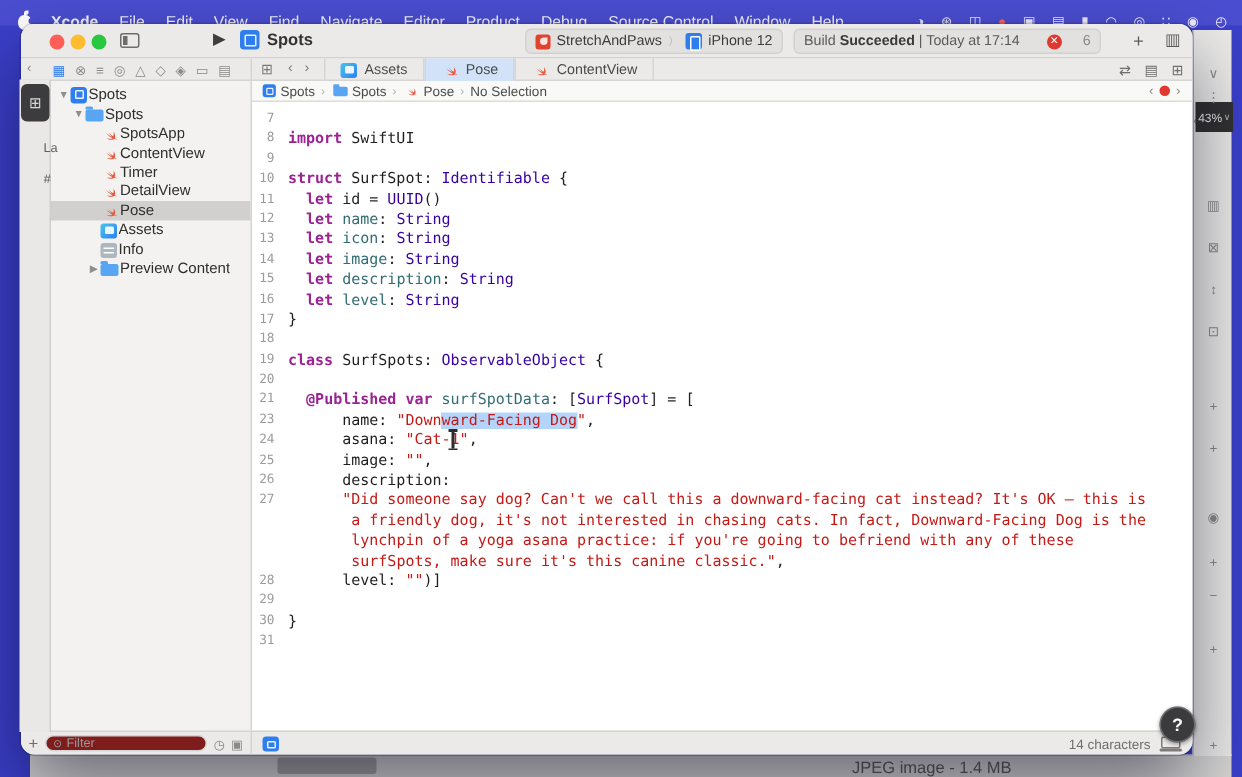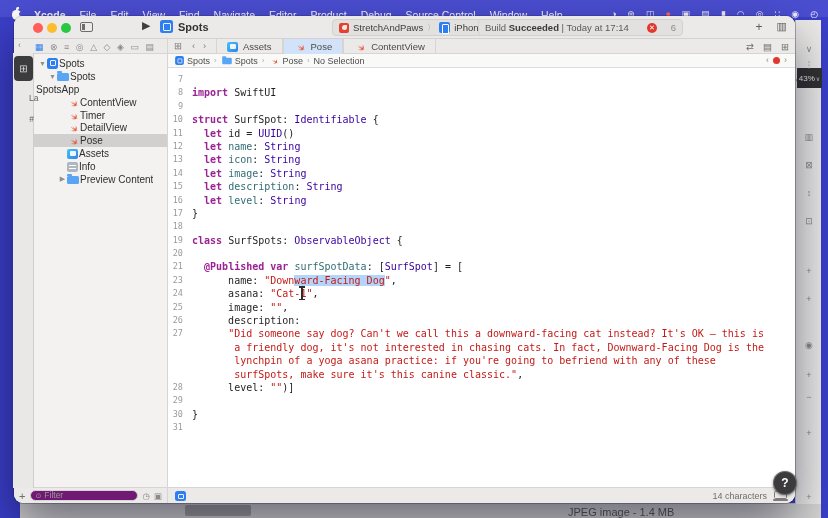--- a/index.html
+++ b/index.html
@@ -47,22 +47,22 @@
   .toolbar { position:absolute; left:0; top:0; width:100%; height:23px; background:#eceae8; border-bottom:1px solid #d3d2d0;}
   .tl { position:absolute; top:6.5px; width:10px; height:10px; border-radius:50%; }
   .tl.r { left:19px; background:#ff5f57;} .tl.y { left:33px; background:#febc2e;} .tl.g { left:47px; background:#28c840;}
   .sbtoggle { position:absolute; left:66px; top:6px; width:13px; height:10px; border:1.2px solid #6e6d6b; border-radius:2px;}
   .sbtoggle::before { content:""; position:absolute; left:1px; top:1px; bottom:1px; width:3px; background:#6e6d6b;}
   .playbtn { position:absolute; left:128px; top:3px; font-size:11px; color:#3f3e3c;}
   .apptitle { position:absolute; left:146px; top:4px; display:flex; align-items:center; gap:4px; font-size:11px; color:#333; font-weight:bold;}
   .apptitle .fic-app { width:13px; height:13px;}
   .pill { position:absolute; top:3px; height:17px; background:#e3e1df; border:1px solid #d2d1cf; border-radius:4px;
     display:flex; align-items:center; font-size:9.5px; color:#3c3c3a; padding:0 6px; gap:4px; white-space:nowrap;}
-  .pill.scheme { left:318px; }
-  .pill.status { left:464px; color:#5a5a58;gap:14px; }
+  .pill.scheme { left:336px; }
+  .pill.status { left:515px; color:#5a5a58;gap:14px; }
   .schemechip { width:10px; height:10px; border-radius:2px; background:#e0442e; flex:none; position:relative;}
   .schemechip::after{ content:""; position:absolute; inset:2.5px; background:rgba(255,255,255,.85); border-radius:50% 0 50% 50%;}
   .devicechip { width:11px; height:11px; border-radius:2px; background:#2f7ef0; flex:none; position:relative;}
   .devicechip::after{ content:""; position:absolute; left:3.2px; top:1.5px; width:4.6px; height:8px; border:1px solid #fff; border-radius:1px;}
   .chev { color:#9a9998; font-size:8px;}
   .bold { font-weight:bold; color:#3a3a38;}
   .errbadge { width:10px; height:10px; border-radius:50%; background:#e0382e; color:#fff; font-size:7px; line-height:10px;
     text-align:center; flex:none; margin-left:4px;}
   .errnum { color:#8b8b89; }
   .tb-right { position:absolute; right:8px; top:4px; display:flex; gap:14px; color:#5d5c5a; font-size:12px;}
@@ -94,21 +94,21 @@
   .tree { position:absolute; left:0; top:3px; right:0; }
   .trow { display:flex; align-items:center; height:12.9px; font-size:10px; color:#2e2e2c; white-space:nowrap;}
   .trow.selected { background:#d1d0cf; }
   .disc { width:9px; flex:none; color:#8e8e8c; font-size:7px; text-align:center;}
   .tlabel { overflow:hidden; }
 
   
   .filterbar { position:absolute; left:0; bottom:0; width:154px; height:16px; background:#eceae8; border-top:1px solid #d6d5d3;
     border-right:1px solid #d6d5d3; display:flex; align-items:center; padding:0 5px; gap:5px;}
   .fplus { color:#6f6e6c; font-size:11px; }
-  .fpill { flex:1; height:11px; background:#701a75; border:1px solid #d6d5d3; border-radius:6px; display:flex; align-items:flex-end;
+  .fpill { flex:1; height:11px; background:#7f1d1d; border:1px solid #d6d5d3; border-radius:6px; display:flex; align-items:flex-end;
     padding:0 4px; gap:3px; font-size:8.5px; color:#9a9998;}
   .ficon { font-size:7px; color:#9a9998;}
   .fright { color:#8b8a88; font-size:8.5px; display:flex; gap:4px;}
   .bottombar { position:absolute; left:154px; right:0; bottom:0; height:16px; background:#eceae8; border-top:1px solid #d6d5d3;}
   .bb-blueicon { position:absolute; left:7px; top:3px; width:11px; height:10px; background:#2f7ef0; border-radius:2.5px;}
   .bb-blueicon::after { content:""; position:absolute; inset:2.5px; border:1px solid rgba(255,255,255,.9); border-radius:1px;}
   .bb-right { position:absolute; right:28px; top:2.5px; font-size:9px; color:#6f6e6c;}
   .bb-laptop { position:absolute; right:8px; top:3px; width:13px; height:8px; border:1px solid #7c7b79; border-radius:1.5px;}
   .bb-laptop::after { content:""; position:absolute; left:-2px; right:-2px; top:7px; height:1.5px; background:#7c7b79; border-radius:1px;}
 
@@ -318,21 +318,21 @@
           <div class="trow" style="padding-left: 24px;">
             <span class="disc">▼</span>
             <span class="fic fic-app"></span>
             <span class="tlabel">Spots</span>
           </div>
           <div class="trow" style="padding-left: 34px;">
             <span class="disc">▼</span>
             <span class="fic fic-folder"></span>
             <span class="tlabel">Spots</span>
           </div>
-          <div class="trow" style="">
+          <div class="trow" style="padding-left: 44px;">
             <span class="disc"></span>
             <span class="fic fic-swift">
               <svg viewBox="0 0 16 16">
                 <path fill="#e8593f" d="M12.6 11.1c.9-1.9.5-4.4-1.2-6.3.6 1.6.4 3.3-.3 4.4C9.6 8.1 7.8 6.6 6.5 5.1c1 1.5 2.4 3.1 3.8 4.4C8.5 8.6 6.3 7.3 4.6 5.9c1.8 2.1 4.2 4 6 5-1.4.7-3.4.8-5.4-.3 1.8 1.7 4.9 2.3 7.2 1 .8-.4 1.6.1 2 .7-.1-.9-.7-1.3-1.8-1.2z"></path>
               </svg>
             </span>
             <span class="tlabel">SpotsApp</span>
           </div>
           <div class="trow" style="padding-left: 44px;">
             <span class="disc"></span>

